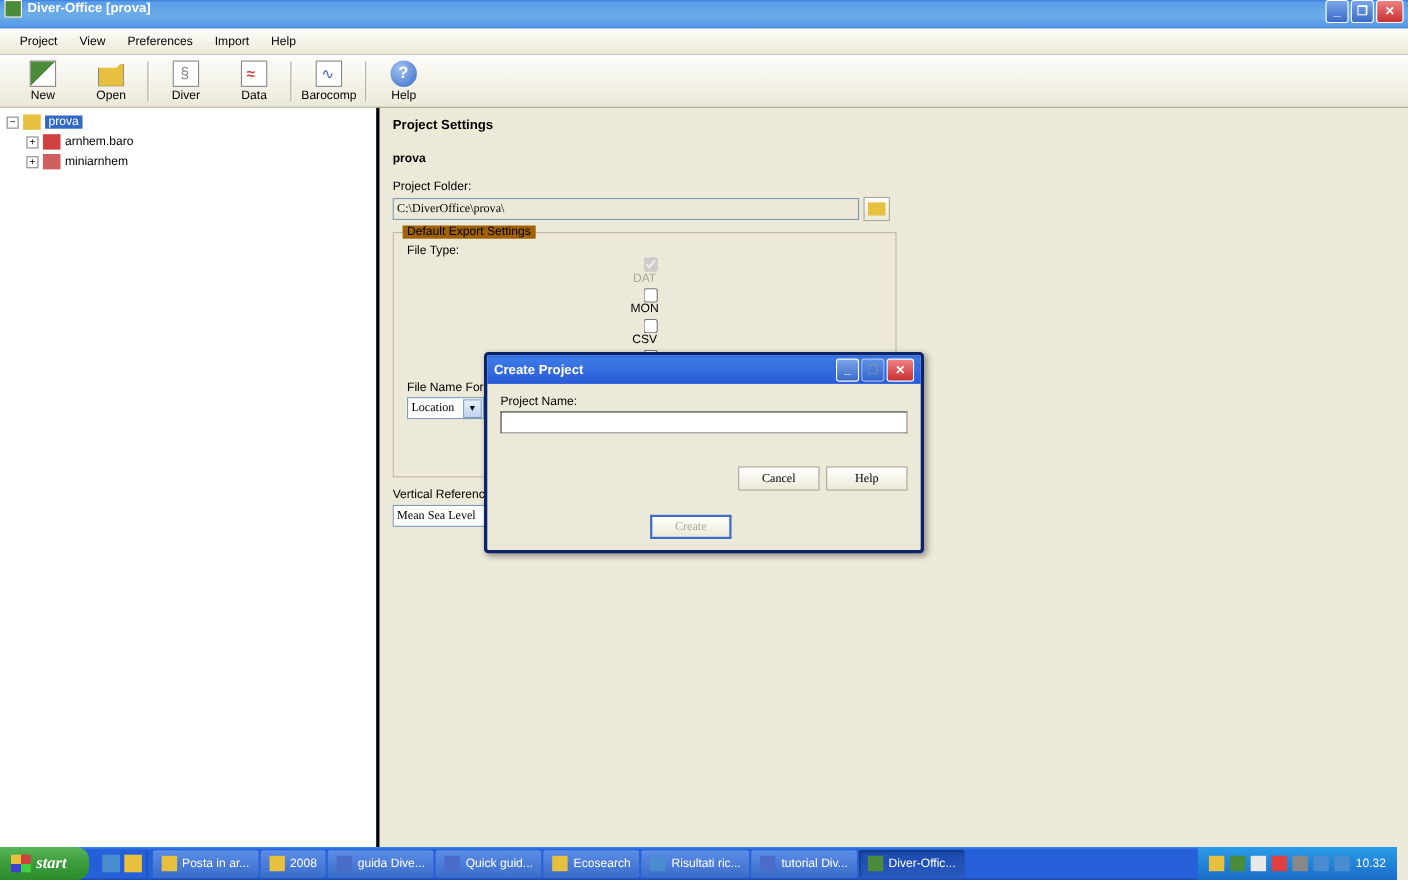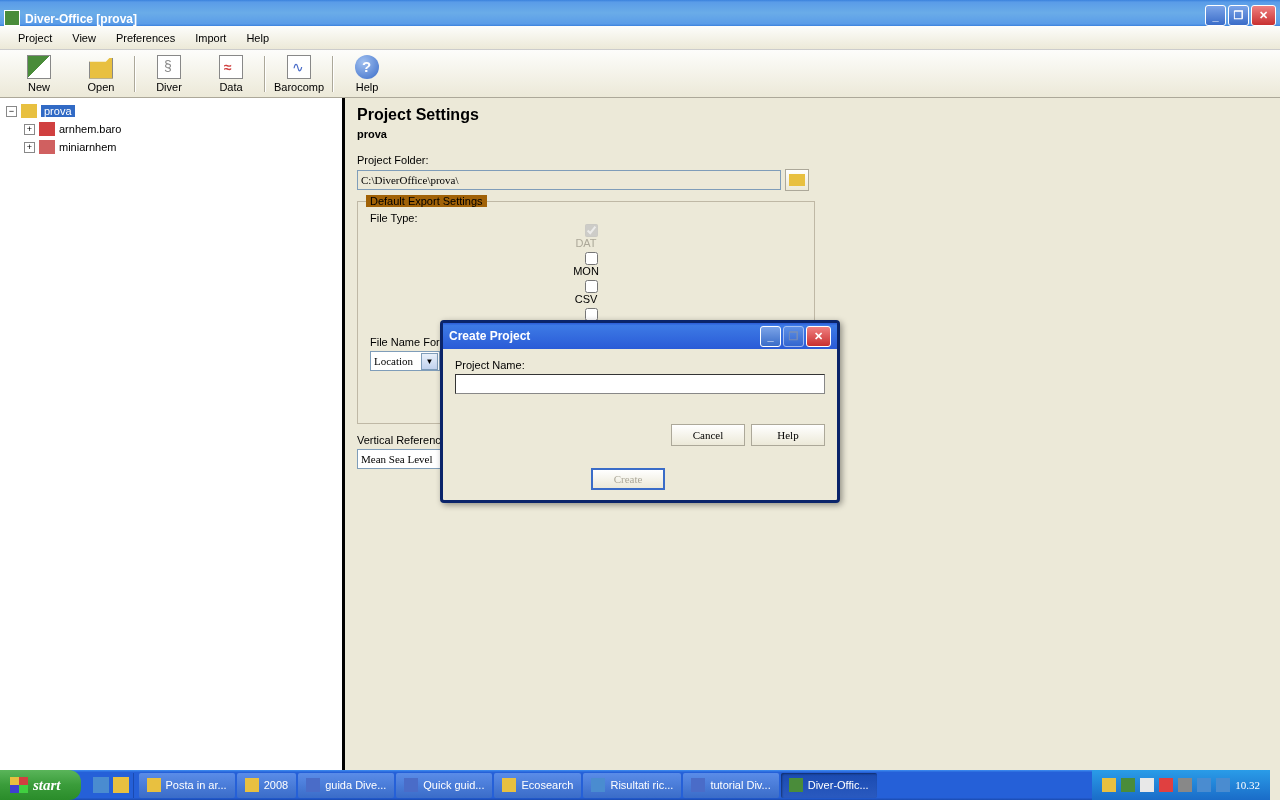--- a/index.html
+++ b/index.html
@@ -1,18 +1,18 @@
 <!DOCTYPE html>
 <html><head>
 <meta charset="utf-8">
 <style>
 * { box-sizing: border-box; margin: 0; padding: 0; }
 body { font-family: Tahoma, sans-serif; font-size: 11px; width: 1280px; height: 800px; overflow: hidden; background: #ece9d8; position: relative; }
 
-.titlebar { height: 26px; background: linear-gradient(to bottom, #3a81dd 0%, #5a9ce8 8%, #6aace8 50%, #5a9ce8 92%, #3a81dd 100%); display: flex; align-items: flex-end; padding: 0 4px; color: white; }
+.titlebar { height: 26px; background: linear-gradient(to bottom, #3a81dd 0%, #5a9ce8 8%, #6aace8 50%, #5a9ce8 92%, #3a81dd 100%); display: flex; align-items: flex-start; padding: 0 4px; color: white; }
 .titlebar-icon { width: 16px; height: 16px; background: #4a8c3a; margin-right: 5px; border: 1px solid #fff; }
 .titlebar-text { flex: 1; font-weight: bold; font-size: 12px; }
 .win-buttons { display: flex; gap: 2px; }
 .win-btn { width: 21px; height: 21px; border: 1px solid #fff; border-radius: 3px; display: flex; align-items: center; justify-content: center; font-weight: bold; font-size: 11px; color: white; }
 .win-min, .win-max { background: linear-gradient(to bottom, #7ba4e8, #3a6cc8); }
 .win-close { background: linear-gradient(to bottom, #f08080, #c83030); width: 25px; }
 
 .menubar { height: 24px; background: linear-gradient(to bottom, #fdfdfb, #ece9d8); border-bottom: 1px solid #ccc; display: flex; align-items: center; padding: 0 8px; }
 .menubar-item { padding: 3px 10px; cursor: default; }
 
@@ -38,21 +38,21 @@
 .tree-node { display: flex; align-items: center; height: 18px; }
 .tree-exp { width: 11px; height: 11px; border: 1px solid #888; font-size: 9px; line-height: 9px; text-align: center; margin-right: 4px; background: #fff; }
 .tree-ic { width: 16px; height: 14px; margin-right: 4px; }
 .tree-ic.proj { background:#e8c040; }
 .tree-ic.baro { background:#d04040; }
 .tree-ic.loc { background:#d06060; }
 .tree-sel { background: #316ac5; color: white; padding: 0 3px; }
 .tree-child { padding-left: 18px; display:flex; align-items:center; height:18px; }
 
 .content { flex: 1; padding: 8px 12px; position: relative; }
-.content h1 { font-size: 16px; font-weight: bold; margin-bottom: 4px; }
+.content h1 { font-size: 12px; font-weight: bold; margin-bottom: 18px; }
 .content h2 { font-size: 11px; font-weight: bold; margin-bottom: 14px; }
 .field-row { display: flex; align-items: center; margin-bottom: 8px; }
 .label-above { display: block; margin-bottom: 3px; }
 .text-input, .combo { height: 20px; border: 1px solid #7f9db9; background: #fff; padding: 0 3px; font-size: 11px; font-family: Tahoma; }
 .ro-input { background: #ece9d8; }
 .browse-btn { width: 24px; height: 22px; border: 1px solid #aca899; background: linear-gradient(#fff,#ece9d8); margin-left: 4px; display:flex; align-items:center; justify-content:center; }
 .browse-ic { width:16px; height:12px; background:#e8c040; }
 
 .groupbox { border: 1px solid #bfb8a5; padding: 10px 12px 12px; margin: 10px 0; position: relative; width: 458px; }
 .groupbox-title { position: absolute; top: -7px; left: 8px; background: #a16207; padding: 0 4px; }
@@ -75,21 +75,21 @@
 .btn.default { border: 2px solid #3a6cc8; }
 
 .taskbar { position: absolute; bottom: 0; left: 0; right: 10px; height: 30px; background: linear-gradient(to bottom, #3e8ef0 0%, #2560d8 8%, #2560d8 92%, #1a4ab0 100%); display: flex; align-items: center; }
 .start-btn { height: 30px; padding: 0 20px 0 10px; background: linear-gradient(to bottom, #5ab55a 0%, #3a9c3a 50%, #2a8c2a 100%); color: white; font-weight: bold; font-style: italic; font-size: 15px; display: flex; align-items: center; border-radius: 0 12px 12px 0; margin-right: 8px; font-family: "Franklin Gothic Medium", Tahoma; }
 .start-flag { width:18px; height:16px; margin-right: 5px; background: conic-gradient(#d04040 0 90deg,#40d040 90deg 180deg,#4040d0 180deg 270deg,#e8c040 270deg 360deg); }
 .tb-item { height: 25px; padding: 0 8px; margin: 0 1px; background: linear-gradient(to bottom, #5a8ce8, #3a6cc8); color: white; display: flex; align-items: center; font-size: 11px; border-radius: 2px; max-width: 108px; overflow: hidden; white-space: nowrap; }
 .tb-item.active { background: linear-gradient(to bottom, #1a4ab0, #2a5ac0); box-shadow: inset 1px 1px 2px rgba(0,0,0,0.4); }
 .tb-ic { width:14px; height:14px; margin-right:5px; flex-shrink:0; }
 .ql { height:25px; padding:0 4px; display:flex; align-items:center; gap:4px; border-right:1px solid #1a4ab0; margin-right:4px; }
 .ql-ic { width:16px; height:16px; }
-.systray { margin-left: auto; height: 30px; background: linear-gradient(to bottom, #2a9ce8, #1a6cc8); padding: 0 10px; display: flex; align-items: center; gap: 5px; color: white; font-size: 11px; font-family: Liberation Serif, serif; }
+.systray { margin-left: auto; height: 30px; background: linear-gradient(to bottom, #2a9ce8, #1a6cc8); padding: 0 10px; display: flex; align-items: center; gap: 5px; color: white; font-size: 11px; }
 .tray-ic { width:14px; height:14px; }
 </style>
 </head>
 <body>
 
 <div class="titlebar">
   <div class="titlebar-icon"></div>
   <div class="titlebar-text">Diver-Office [prova]</div>
   <div class="win-buttons">
     <div class="win-btn win-min">_</div>

